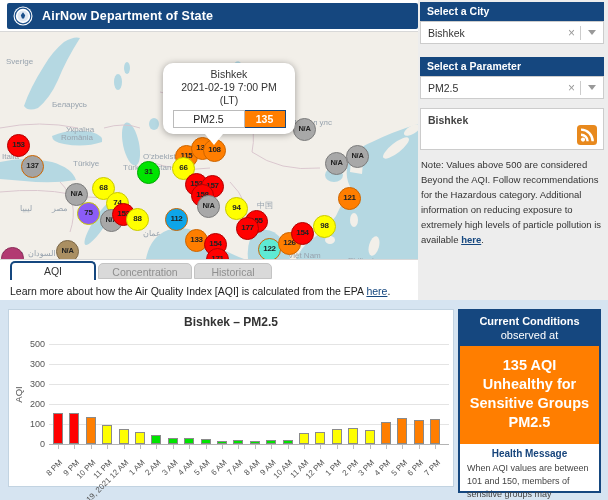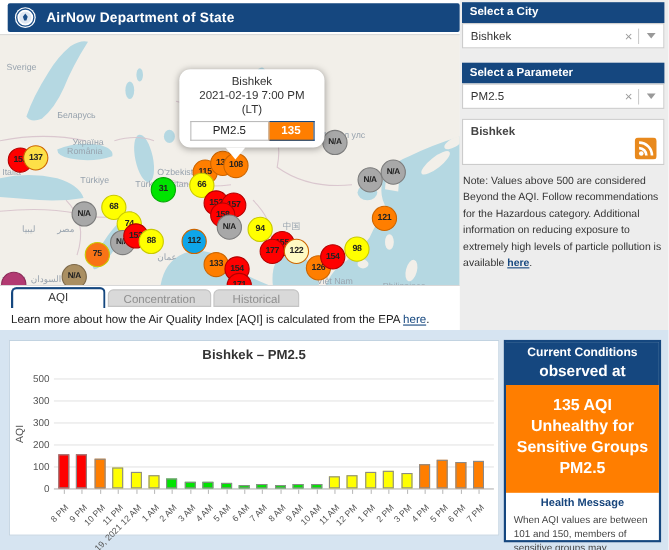--- a/index.html
+++ b/index.html
@@ -68,21 +68,21 @@
   .bar{position:absolute;width:10px;box-sizing:border-box;border:1px solid #8a8a8a;cursor:pointer;}
   .xtickmark{position:absolute;width:1px;height:4px;background:#bdbdbd;}
   .xlab{position:absolute;width:150px;height:11px;text-align:right;}
   .xlab span{display:inline-block;white-space:nowrap;font-size:8px;color:#555;
              transform-origin:100% 0;transform:rotate(-45deg);}
   
   #panel{position:absolute;left:458px;top:9px;width:143px;height:184px;background:#fff;
          border:2px solid #15477f;box-sizing:border-box;}
   #panel .phead{background:#15477f;color:#fff;text-align:center;padding:4px 2px 5px 2px;}
   #panel .phead .t1{font-size:11px;font-weight:bold;}
-  #panel .phead .t2{font-size:14px;font-weight:bold;margin-top:2px;}
+  #panel .phead .t2{font-size:11px;font-weight:normal;margin-top:2px;}
   #panel .phead .t3{font-size:10.5px;font-weight:bold;margin-top:2px;}
   #panel .pmain{background:#ff7e00;color:#fff;text-align:center;padding:10px 6px 12px 6px;}
   #panel .pmain div{font-size:14.5px;font-weight:bold;line-height:19px;}
   #panel .phealth{text-align:center;padding-top:4px;}
   #panel .phealth .ht{font-size:10px;font-weight:bold;color:#17457c;}
   #panel .phealth .hb{font-size:9px;color:#444;text-align:left;padding:3px 6px 0 7px;line-height:13px;}
 </style>
 </head>
 <body>
 
@@ -150,47 +150,47 @@
         <div class="map-label" style="left: 288px; top: 219px;">Việt Nam</div>
         <div class="map-label" style="left: 348px; top: 224px;">Philippines</div>
         <div class="map-label" style="left: 2px; top: 218px;">Tchad</div>
         <div class="map-label" style="left: 20px; top: 172px;">ليبيا</div>
         <div class="map-label" style="left: 52px; top: 172px;">مصر</div>
         <div class="map-label" style="left: 28px; top: 217px;">السودان</div>
         <div class="map-label" style="left: 143px; top: 197px;">عمان</div>
       </div>
     <div id="markers">
         <div class="marker" style="left: 7px; top: 102px; background: rgb(255, 0, 0); border-color: rgb(179, 0, 0);">153</div>
-        <div class="marker" style="left: 21px; top: 100px; background: #fde047; border-color: rgb(204, 101, 0);">137</div>
+        <div class="marker" style="left: 21px; top: 123px; background: #a3a3a3; border-color: rgb(204, 101, 0);">137</div>
         <div class="marker" style="left: 175px; top: 113px; background: rgb(255, 126, 0); border-color: rgb(204, 101, 0);">115</div>
         <div class="marker" style="left: 191px; top: 105px; background: rgb(255, 126, 0); border-color: rgb(204, 101, 0);">131</div>
         <div class="marker" style="left: 203px; top: 107px; background: rgb(255, 126, 0); border-color: rgb(204, 101, 0);">108</div>
         <div class="marker" style="left: 172px; top: 125px; background: rgb(255, 255, 0); border-color: rgb(201, 201, 0);">66</div>
         <div class="marker" style="left: 137px; top: 129px; background: rgb(0, 228, 0); border-color: rgb(0, 168, 0);">31</div>
         <div class="marker" style="left: 92px; top: 145px; background: rgb(255, 255, 0); border-color: rgb(201, 201, 0);">68</div>
         <div class="marker" style="left: 65px; top: 151px; background: rgb(168, 168, 168); border-color: rgb(124, 124, 124); font-size: 7.5px;">N/A</div>
         <div class="marker" style="left: 106px; top: 160px; background: rgb(255, 255, 0); border-color: rgb(201, 201, 0);">74</div>
         <div class="marker" style="left: 100px; top: 177px; background: rgb(168, 168, 168); border-color: rgb(124, 124, 124); font-size: 7.5px;">N/A</div>
         <div class="marker" style="left: 112px; top: 171px; background: rgb(255, 0, 0); border-color: rgb(179, 0, 0);">152</div>
         <div class="marker" style="left: 126px; top: 176px; background: rgb(255, 255, 0); border-color: rgb(201, 201, 0);">88</div>
-        <div class="marker" style="left: 77px; top: 188px; background: #f97316; border-color: rgb(201, 201, 0);">75</div>
+        <div class="marker" style="left: 77px; top: 170px; background: #8b5cf6; border-color: rgb(201, 201, 0);">75</div>
         <div class="marker" style="left: 56px; top: 208px; background: rgb(170, 143, 98); border-color: rgb(124, 104, 72); font-size: 7.5px;">N/A</div>
         <div class="marker" style="left: 1px; top: 215px; background: rgb(178, 58, 114); border-color: rgb(138, 44, 88);"></div>
         <div class="marker" style="left: 165px; top: 176px; background: #0ea5e9; border-color: rgb(204, 101, 0);">112</div>
         <div class="marker" style="left: 185px; top: 197px; background: rgb(255, 126, 0); border-color: rgb(204, 101, 0);">133</div>
         <div class="marker" style="left: 185px; top: 141px; background: rgb(255, 0, 0); border-color: rgb(179, 0, 0);">152</div>
         <div class="marker" style="left: 201px; top: 143px; background: rgb(255, 0, 0); border-color: rgb(179, 0, 0);">157</div>
         <div class="marker" style="left: 191px; top: 152px; background: rgb(255, 0, 0); border-color: rgb(179, 0, 0);">158</div>
         <div class="marker" style="left: 197px; top: 163px; background: rgb(168, 168, 168); border-color: rgb(124, 124, 124); font-size: 7.5px;">N/A</div>
         <div class="marker" style="left: 225px; top: 165px; background: rgb(255, 255, 0); border-color: rgb(201, 201, 0);">94</div>
         <div class="marker" style="left: 245px; top: 178px; background: rgb(255, 0, 0); border-color: rgb(179, 0, 0);">155</div>
         <div class="marker" style="left: 236px; top: 185px; background: rgb(255, 0, 0); border-color: rgb(179, 0, 0);">177</div>
         <div class="marker" style="left: 204px; top: 201px; background: rgb(255, 0, 0); border-color: rgb(179, 0, 0);">154</div>
         <div class="marker" style="left: 206px; top: 216px; background: rgb(255, 0, 0); border-color: rgb(179, 0, 0);">171</div>
-        <div class="marker" style="left: 258px; top: 185px; background: #fef9c3; border-color: rgb(204, 101, 0);">122</div>
+        <div class="marker" style="left: 258px; top: 206px; background: #5eead4; border-color: rgb(204, 101, 0);">122</div>
         <div class="marker" style="left: 278px; top: 200px; background: rgb(255, 126, 0); border-color: rgb(204, 101, 0);">126</div>
         <div class="marker" style="left: 291px; top: 190px; background: rgb(255, 0, 0); border-color: rgb(179, 0, 0);">154</div>
         <div class="marker" style="left: 313px; top: 183px; background: rgb(255, 255, 0); border-color: rgb(201, 201, 0);">98</div>
         <div class="marker" style="left: 338px; top: 155px; background: rgb(255, 126, 0); border-color: rgb(204, 101, 0);">121</div>
         <div class="marker" style="left: 325px; top: 120px; background: rgb(168, 168, 168); border-color: rgb(124, 124, 124); font-size: 7.5px;">N/A</div>
         <div class="marker" style="left: 346px; top: 113px; background: rgb(168, 168, 168); border-color: rgb(124, 124, 124); font-size: 7.5px;">N/A</div>
         <div class="marker" style="left: 293px; top: 86px; background: rgb(168, 168, 168); border-color: rgb(124, 124, 124); font-size: 7.5px;">N/A</div>
       </div>
 
     <div id="popup">

